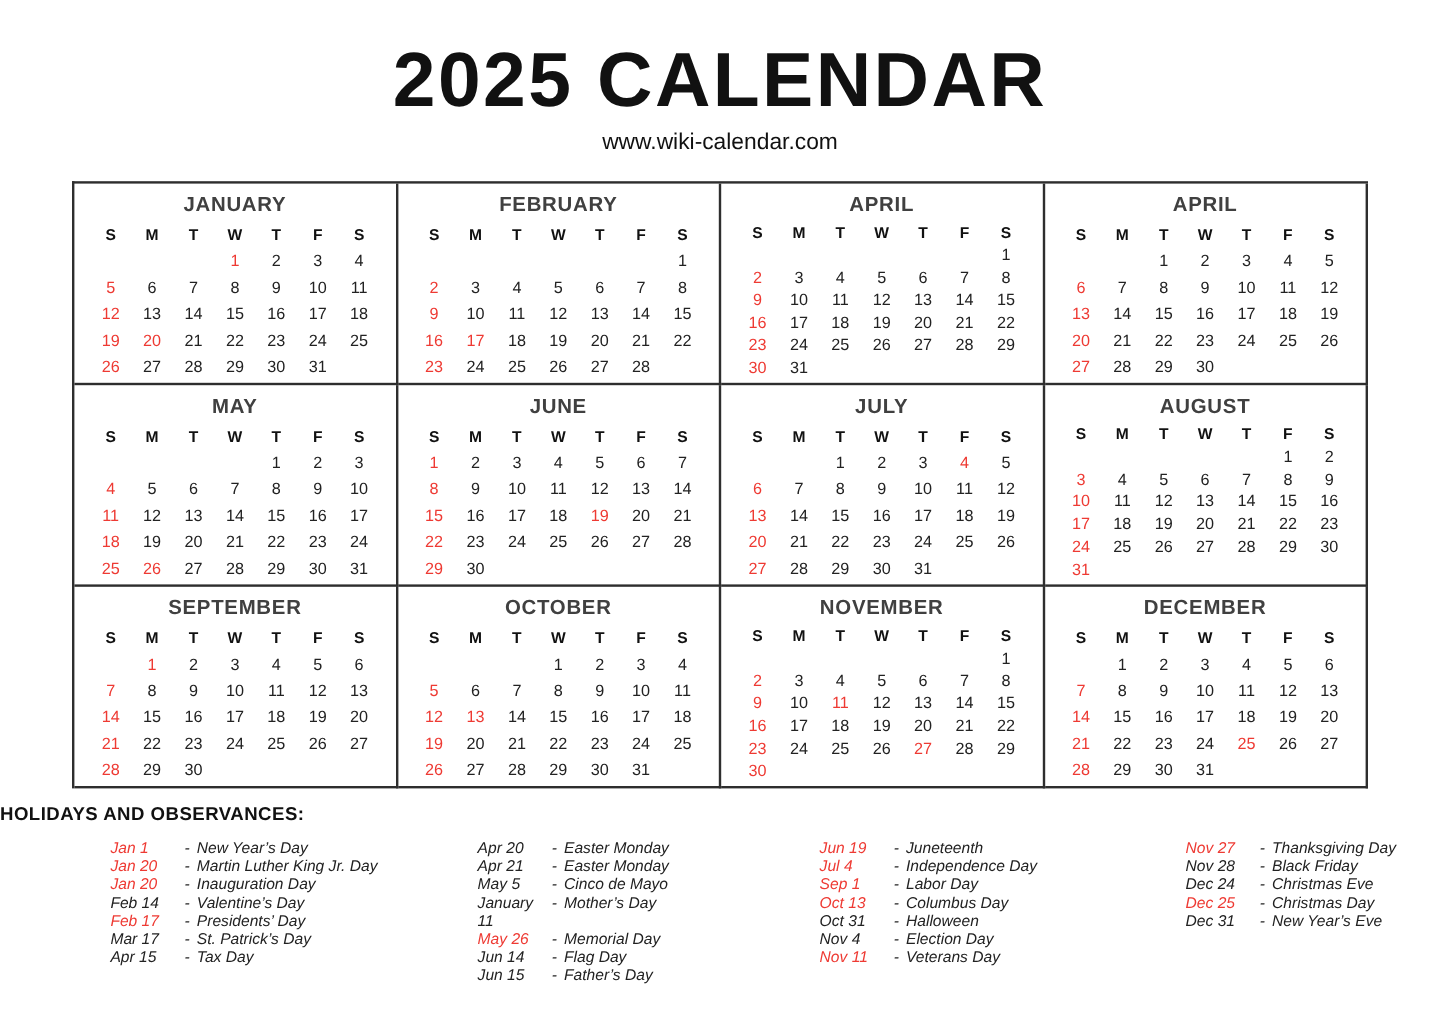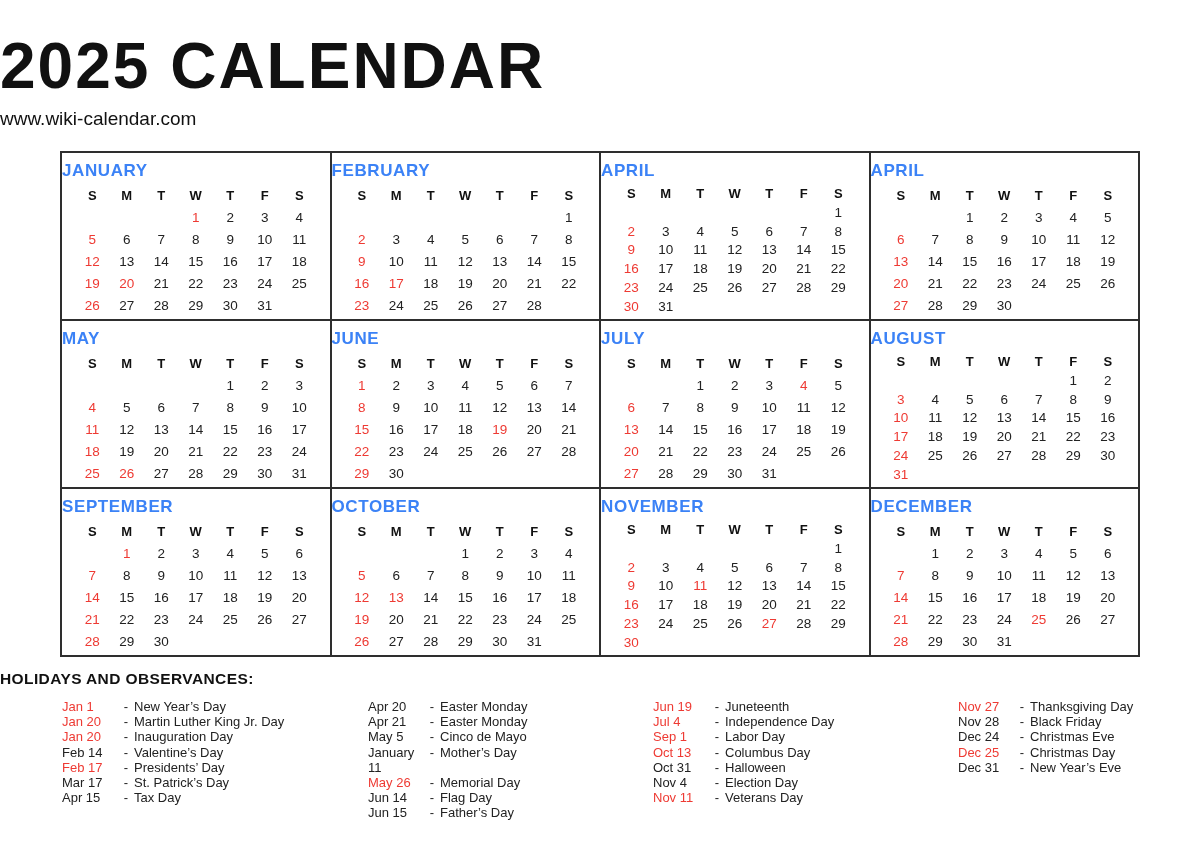--- a/index.html
+++ b/index.html
@@ -6,21 +6,21 @@
   body{
     width:1200px;height:856px;
     background:#ffffff;
     font-family:"Liberation Sans", sans-serif;
     color:#1d1d1d;
     -webkit-font-smoothing:antialiased;
   }
   .page{width:1200px;height:856px;overflow:hidden;}
 
   
-  .hdr{padding-top:34px;}
+  .hdr{text-align:center;padding-top:34px;}
   .title{
     font-size:64px;font-weight:700;letter-spacing:2px;line-height:1;
     margin:0 0 10px 0;color:#111;
   }
   .url{font-size:19px;color:#111;margin:0 0 21px 0;}
 
   
   .months-grid{
     width:1078px;margin:0 auto;
     display:grid;
@@ -30,22 +30,22 @@
     border-left:2px solid #2e2e2e;
   }
   .month-box{
     border-right:2px solid #2e2e2e;
     border-bottom:2px solid #2e2e2e;
     box-sizing:border-box;
     padding-top:5px;
     overflow:hidden;
   }
   .month-title{
-    font-weight:700;font-size:17px;
-    letter-spacing:0.6px;color:#3b82f6;height:26px;line-height:26px;
+    text-align:center;font-weight:700;font-size:17px;
+    letter-spacing:0.6px;color:#404040;height:26px;line-height:26px;
   }
   .day-grid{
     display:grid;
     grid-template-columns:repeat(7,1fr);
     grid-auto-rows:1fr;
     height:132px;
     margin:0 13px;
   }
   .dg-cell{
     display:flex;align-items:center;justify-content:center;
@@ -56,21 +56,22 @@
 
   
   .holidays{margin-top:13px;}
   .hol-heading{
     font-weight:700;font-size:15.5px;
     letter-spacing:0.4px;color:#111;margin:0 0 11px 0;
   }
   .hol-cols{
     display:grid;
     grid-template-columns:306px 285px 305px auto;
-    padding-left:62px;
+    padding-left:92px;
+    font-style:italic;
   }
   .hrow{display:flex;font-size:13px;line-height:15.2px;color:#222;}
   .hdate{width:56px;flex:0 0 56px;}
   .hdash{width:16px;flex:0 0 16px;text-align:center;}
   .hname{white-space:nowrap;}
   .hdate.red{color:#ee3a33;}
 </style>
 </head>
 <body>
 

